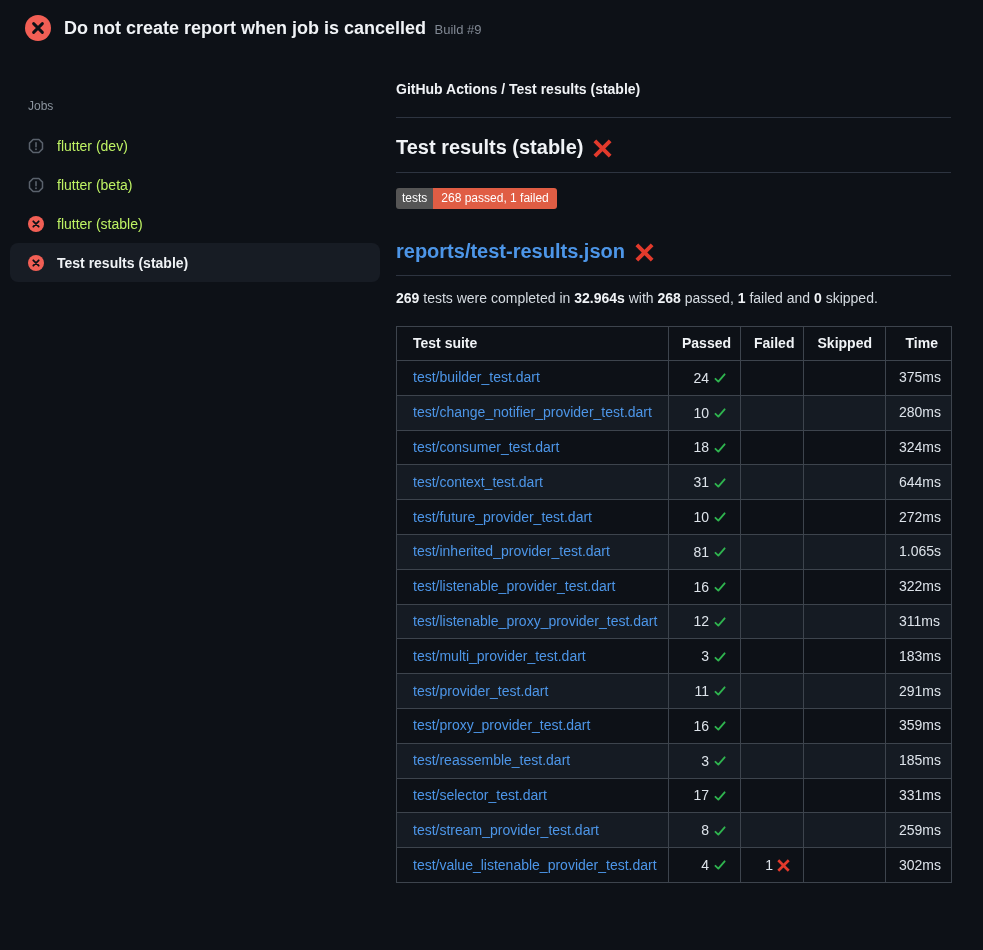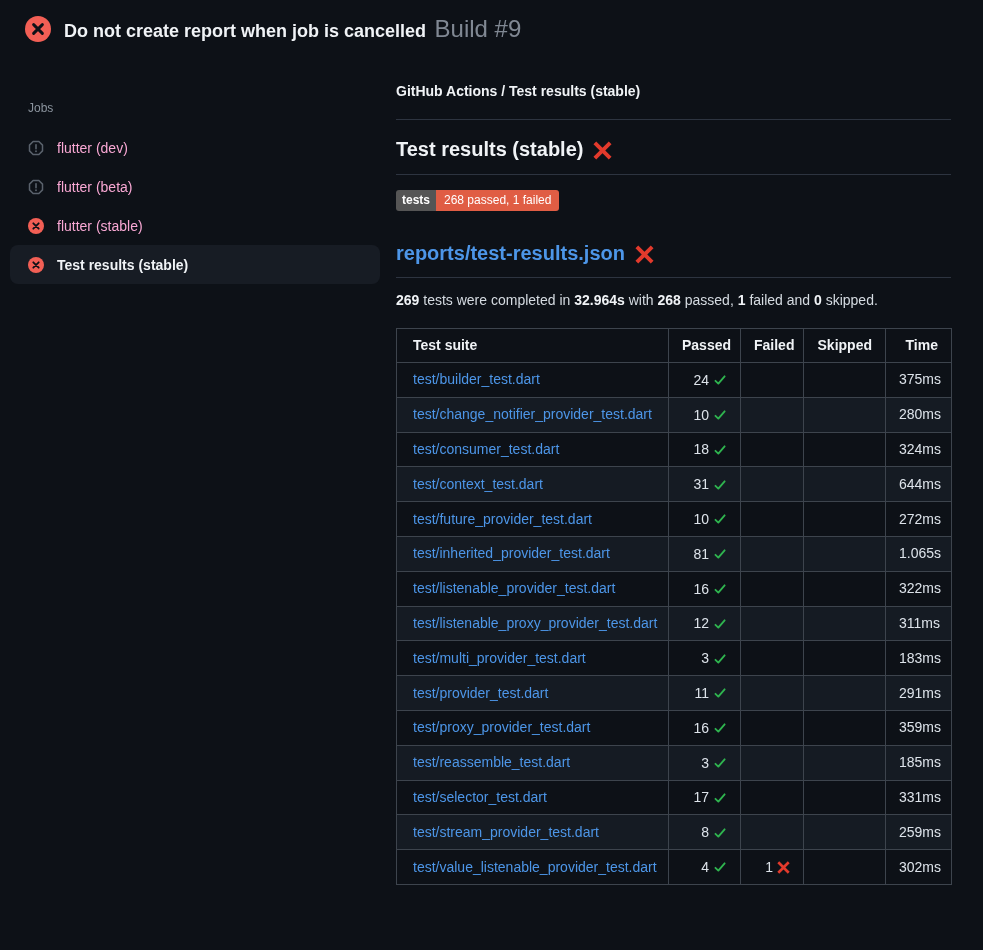--- a/index.html
+++ b/index.html
@@ -12,38 +12,38 @@
   }
   .icon { display:inline-flex; align-items:center; justify-content:center; flex:none; }
   .icon svg { display:block; }
 
   
   .app-header {
     display:flex; align-items:center; gap:13px;
     padding:15px 24px 15px 25px;
   }
   .app-title { font-size:18px; font-weight:bold; color:#f0f3f6; white-space:nowrap; }
-  .app-build { font-size:24px; font-weight:normal; color:#808893; margin-left:4px; }
+  .app-build { font-size:13px; font-weight:normal; color:#808893; margin-left:4px; }
 
   
   .layout { display:flex; align-items:flex-start; }
 
   
   .sidebar { width:380px; flex:none; padding:19px 0 0 10px; }
   .summary-item {
     display:flex; align-items:center; gap:13px;
     height:36px; padding-left:18px;
     font-size:14px; color:#e6edf3; border-radius:6px; cursor:pointer;
   }
   .jobs-label { margin-top:24px; padding-left:18px; font-size:12px; color:#8b949e; }
   .jobs-list { margin-top:13px; }
   .job-item {
     display:flex; align-items:center; gap:13px;
     height:39px; padding-left:18px;
-    font-size:14px; color:#f9a8d4; border-radius:8px; cursor:pointer;
+    font-size:14px; color:#bef264; border-radius:8px; cursor:pointer;
   }
   .job-item.selected { background:#171c24; font-weight:bold; color:#f0f3f6; }
 
   
   .main { flex:1; padding:25px 32px 0 16px; min-width:0; }
   .breadcrumb { font-size:14px; font-weight:bold; color:#f0f3f6; }
   .status-line { margin-top:6px; font-size:12px; color:#8b949e; }
   .divider { border:0; border-top:1px solid #2d3440; margin-top:20px; }
 
   .section-heading {
@@ -51,21 +51,21 @@
     border-bottom:1px solid #2d3440;
     display:flex; align-items:center; gap:10px;
     font-size:20px; font-weight:bold; color:#f0f3f6; line-height:28px;
   }
   .report-heading { margin-top:28px; padding-bottom:10px; }
   .report-link { color:#4d96e8; text-decoration:none; }
   .heading-x { transform:translateY(1px); }
 
   .badge { display:inline-flex; margin-top:15px; border-radius:3px; overflow:hidden;
            font-size:12px; line-height:14px; color:#ffffff; }
-  .badge-label { background:#555555; padding:3px 6px 4px;font-weight:bold; }
+  .badge-label { background:#555555; padding:3px 6px 4px; }
   .badge-value { background:#e05d44; padding:3px 8px 4px; }
 
   .summary-text { margin-top:12px; font-size:14px; line-height:20px; color:#d5dbe1; }
   .summary-text strong { color:#f0f3f6; }
 
   
   table.results {
     margin-top:18px; border-collapse:collapse; table-layout:fixed;
     width:555px; font-size:14px;
   }

